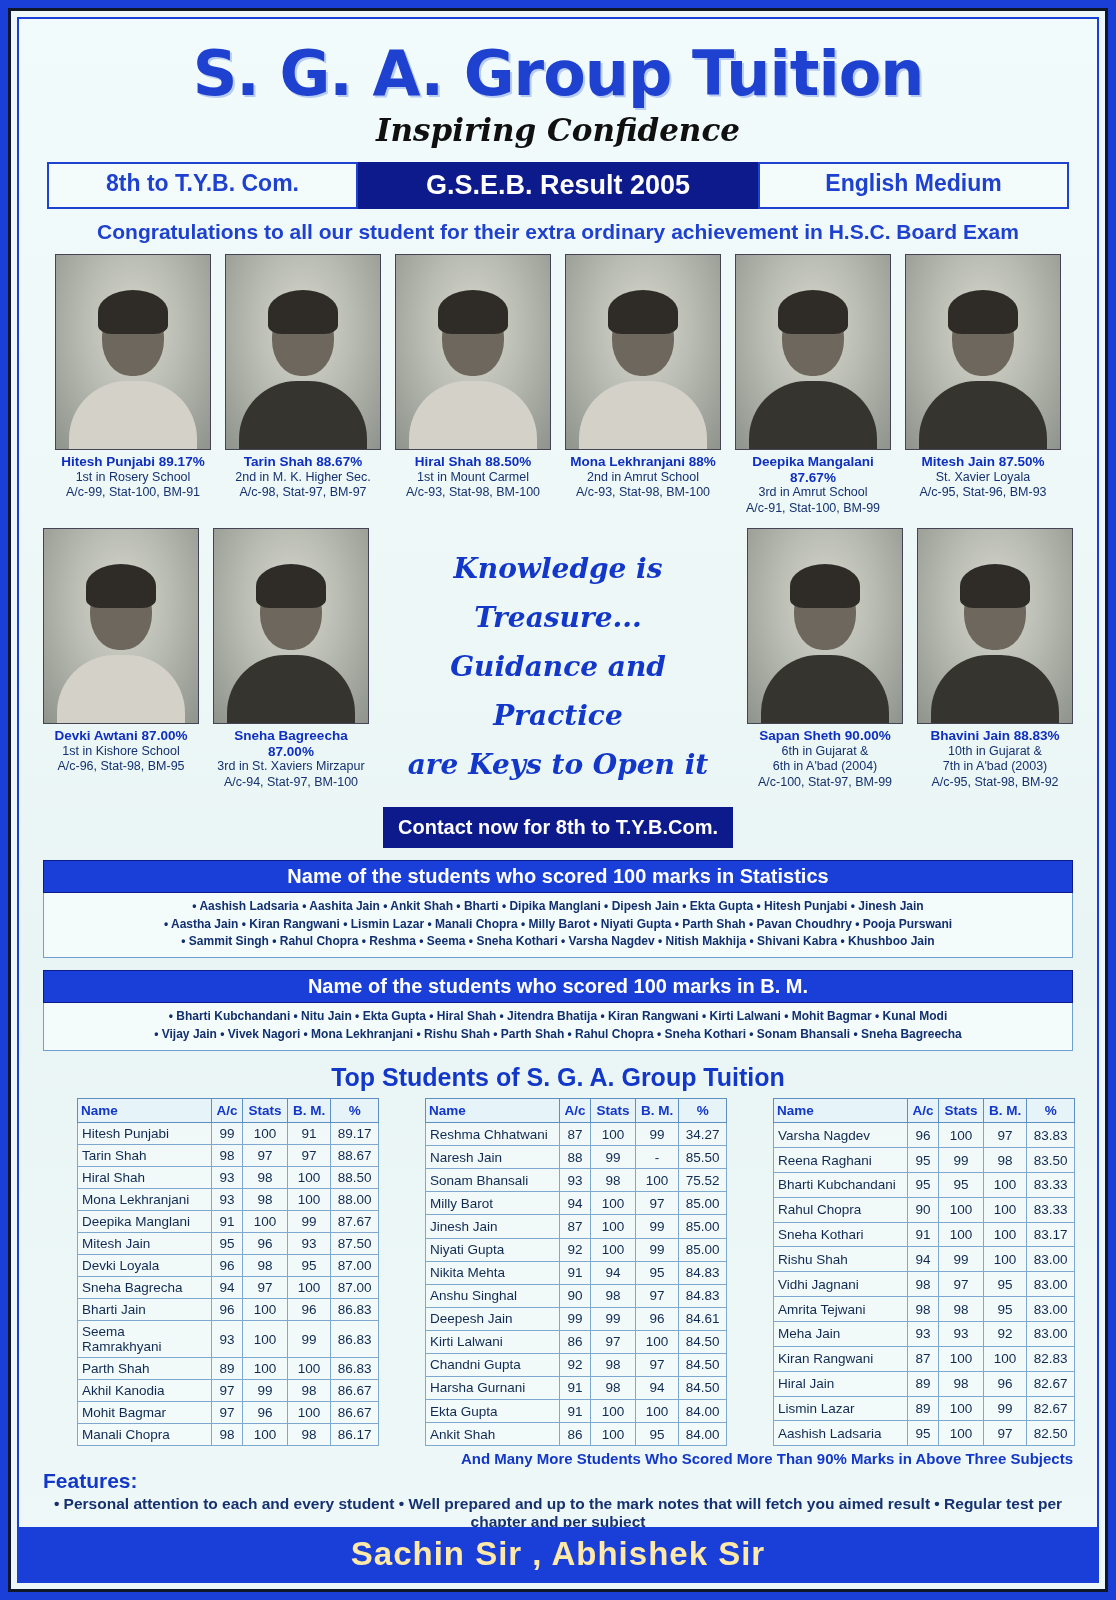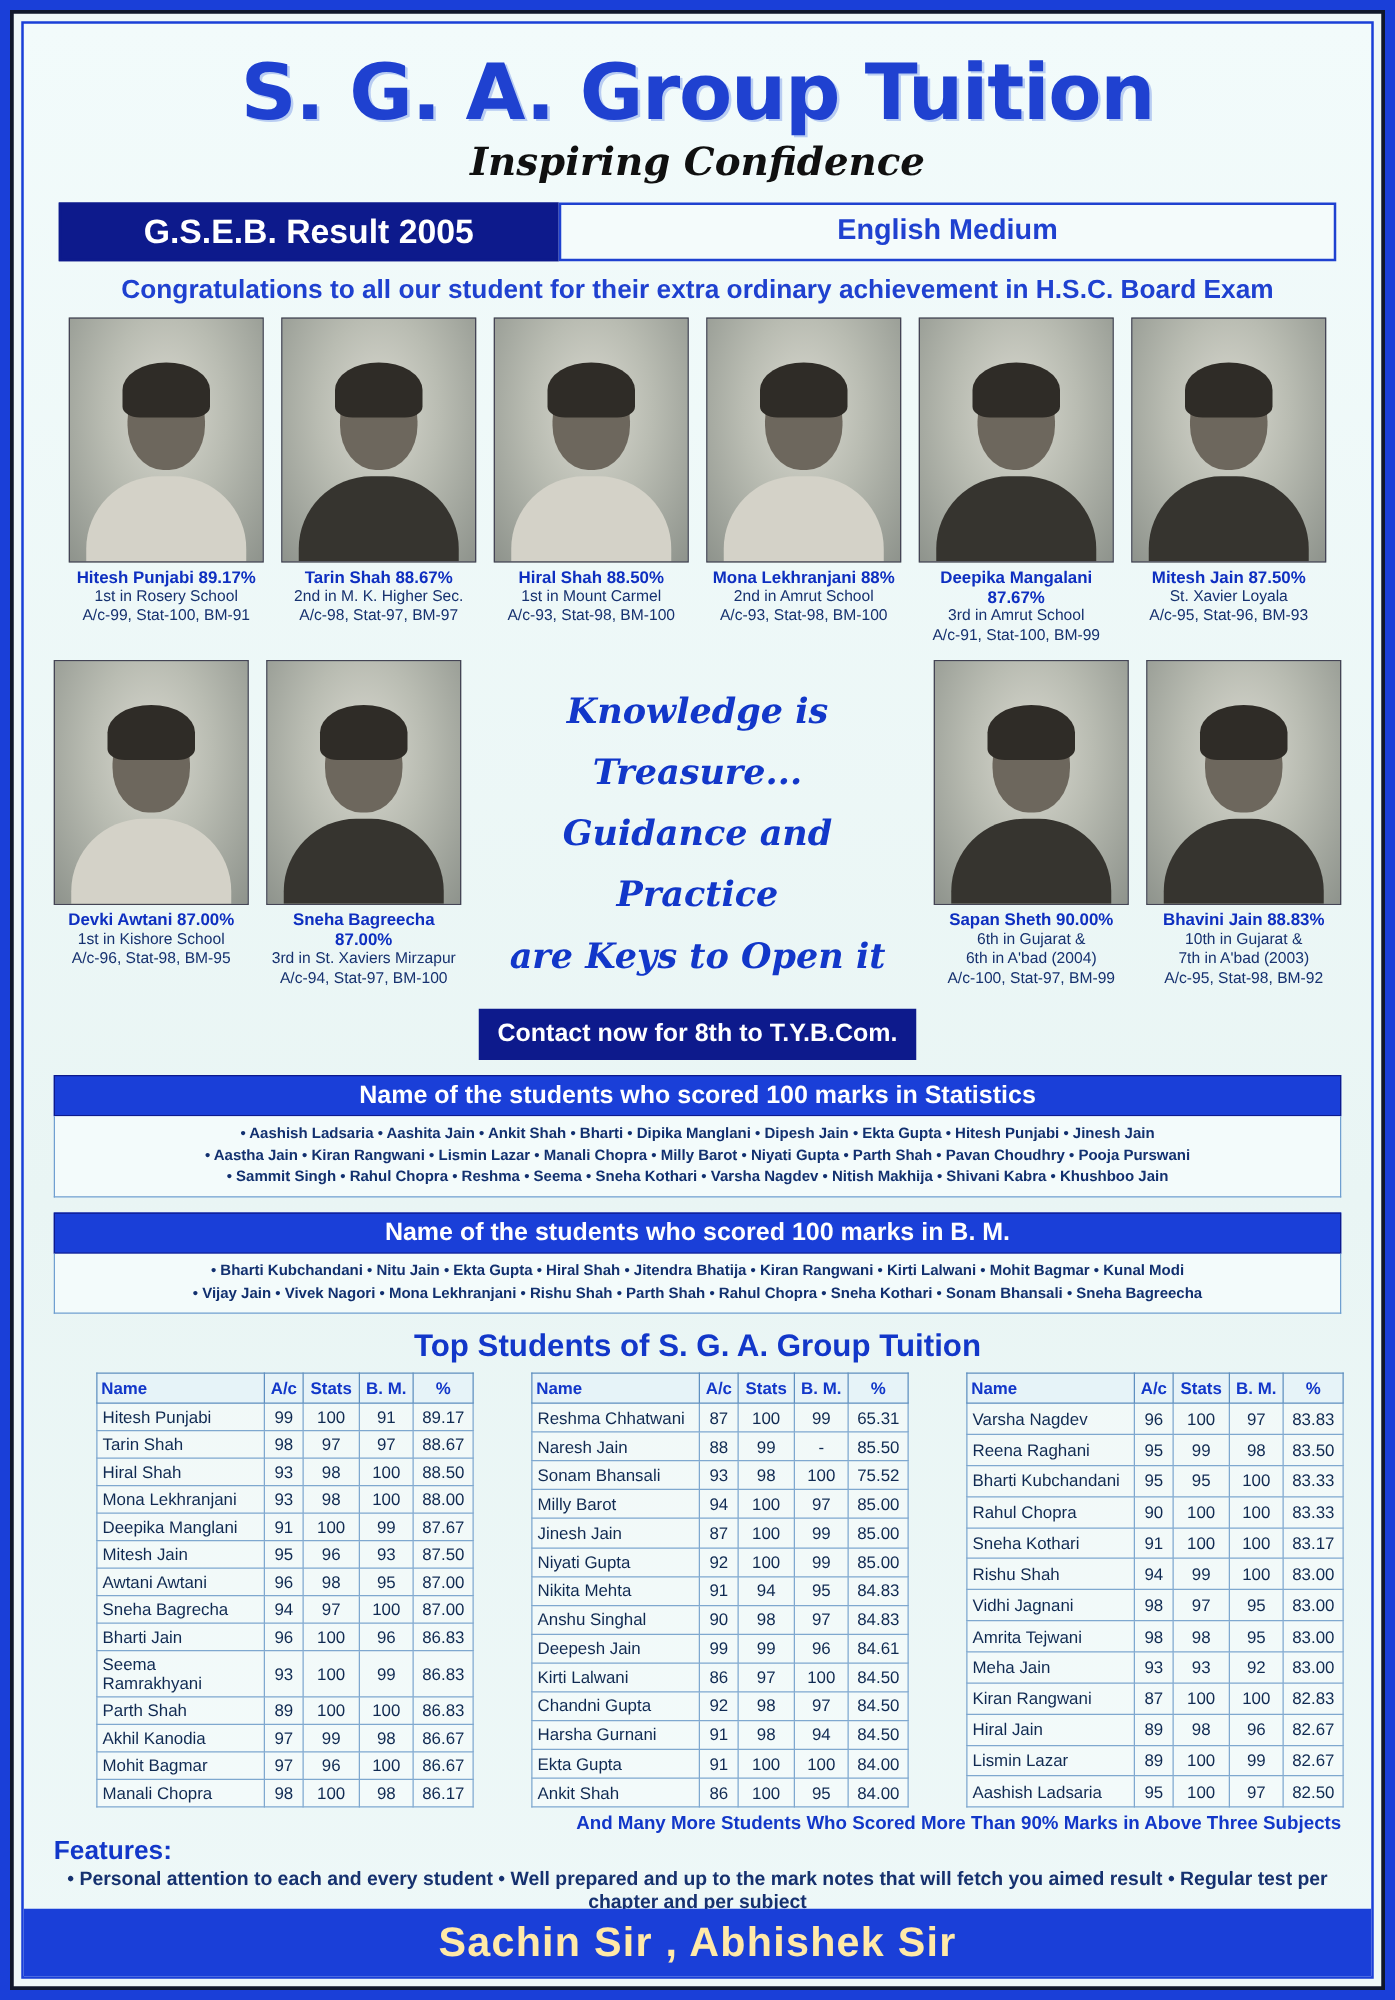--- a/index.html
+++ b/index.html
@@ -280,20 +280,21 @@
 </head>
 <body>
 
 <div class="poster">
   <div class="inner">
 
     <div class="title">S. G. A. Group Tuition</div>
     <div class="tagline">Inspiring Confidence</div>
 
     <div class="bar-row">
+      <div class="bar-left">8th to T.Y.B. Com.</div>
       <div class="bar-mid">G.S.E.B. Result 2005</div>
       <div class="bar-right">English Medium</div>
     </div>
 
     <div class="congrats">Congratulations to all our student for their extra ordinary achievement in H.S.C. Board Exam</div>
 
     <div class="photo-row">
       <div class="student">
         <div class="photo light">
             <div class="bg"></div>
@@ -486,21 +487,21 @@
               <td class="num">87.67</td>
             </tr>
             <tr>
               <td class="name">Mitesh Jain</td>
               <td class="num">95</td>
               <td class="num">96</td>
               <td class="num">93</td>
               <td class="num">87.50</td>
             </tr>
             <tr>
-              <td class="name">Awtani Awtani</td>
+              <td class="name">Devki Loyala</td>
               <td class="num">96</td>
               <td class="num">98</td>
               <td class="num">95</td>
               <td class="num">87.00</td>
             </tr>
             <tr>
               <td class="name">Sneha Bagrecha</td>
               <td class="num">94</td>
               <td class="num">97</td>
               <td class="num">100</td>
@@ -560,21 +561,21 @@
           <th>B. M.</th>
           <th>%</th>
         </tr>
           </thead>
         <tbody>
             <tr>
               <td class="name">Reshma Chhatwani</td>
               <td class="num">87</td>
               <td class="num">100</td>
               <td class="num">99</td>
-              <td class="num">65.31</td>
+              <td class="num">34.27</td>
             </tr>
             <tr>
               <td class="name">Naresh Jain</td>
               <td class="num">88</td>
               <td class="num">99</td>
               <td class="num">-</td>
               <td class="num">85.50</td>
             </tr>
             <tr>
               <td class="name">Sonam Bhansali</td>

